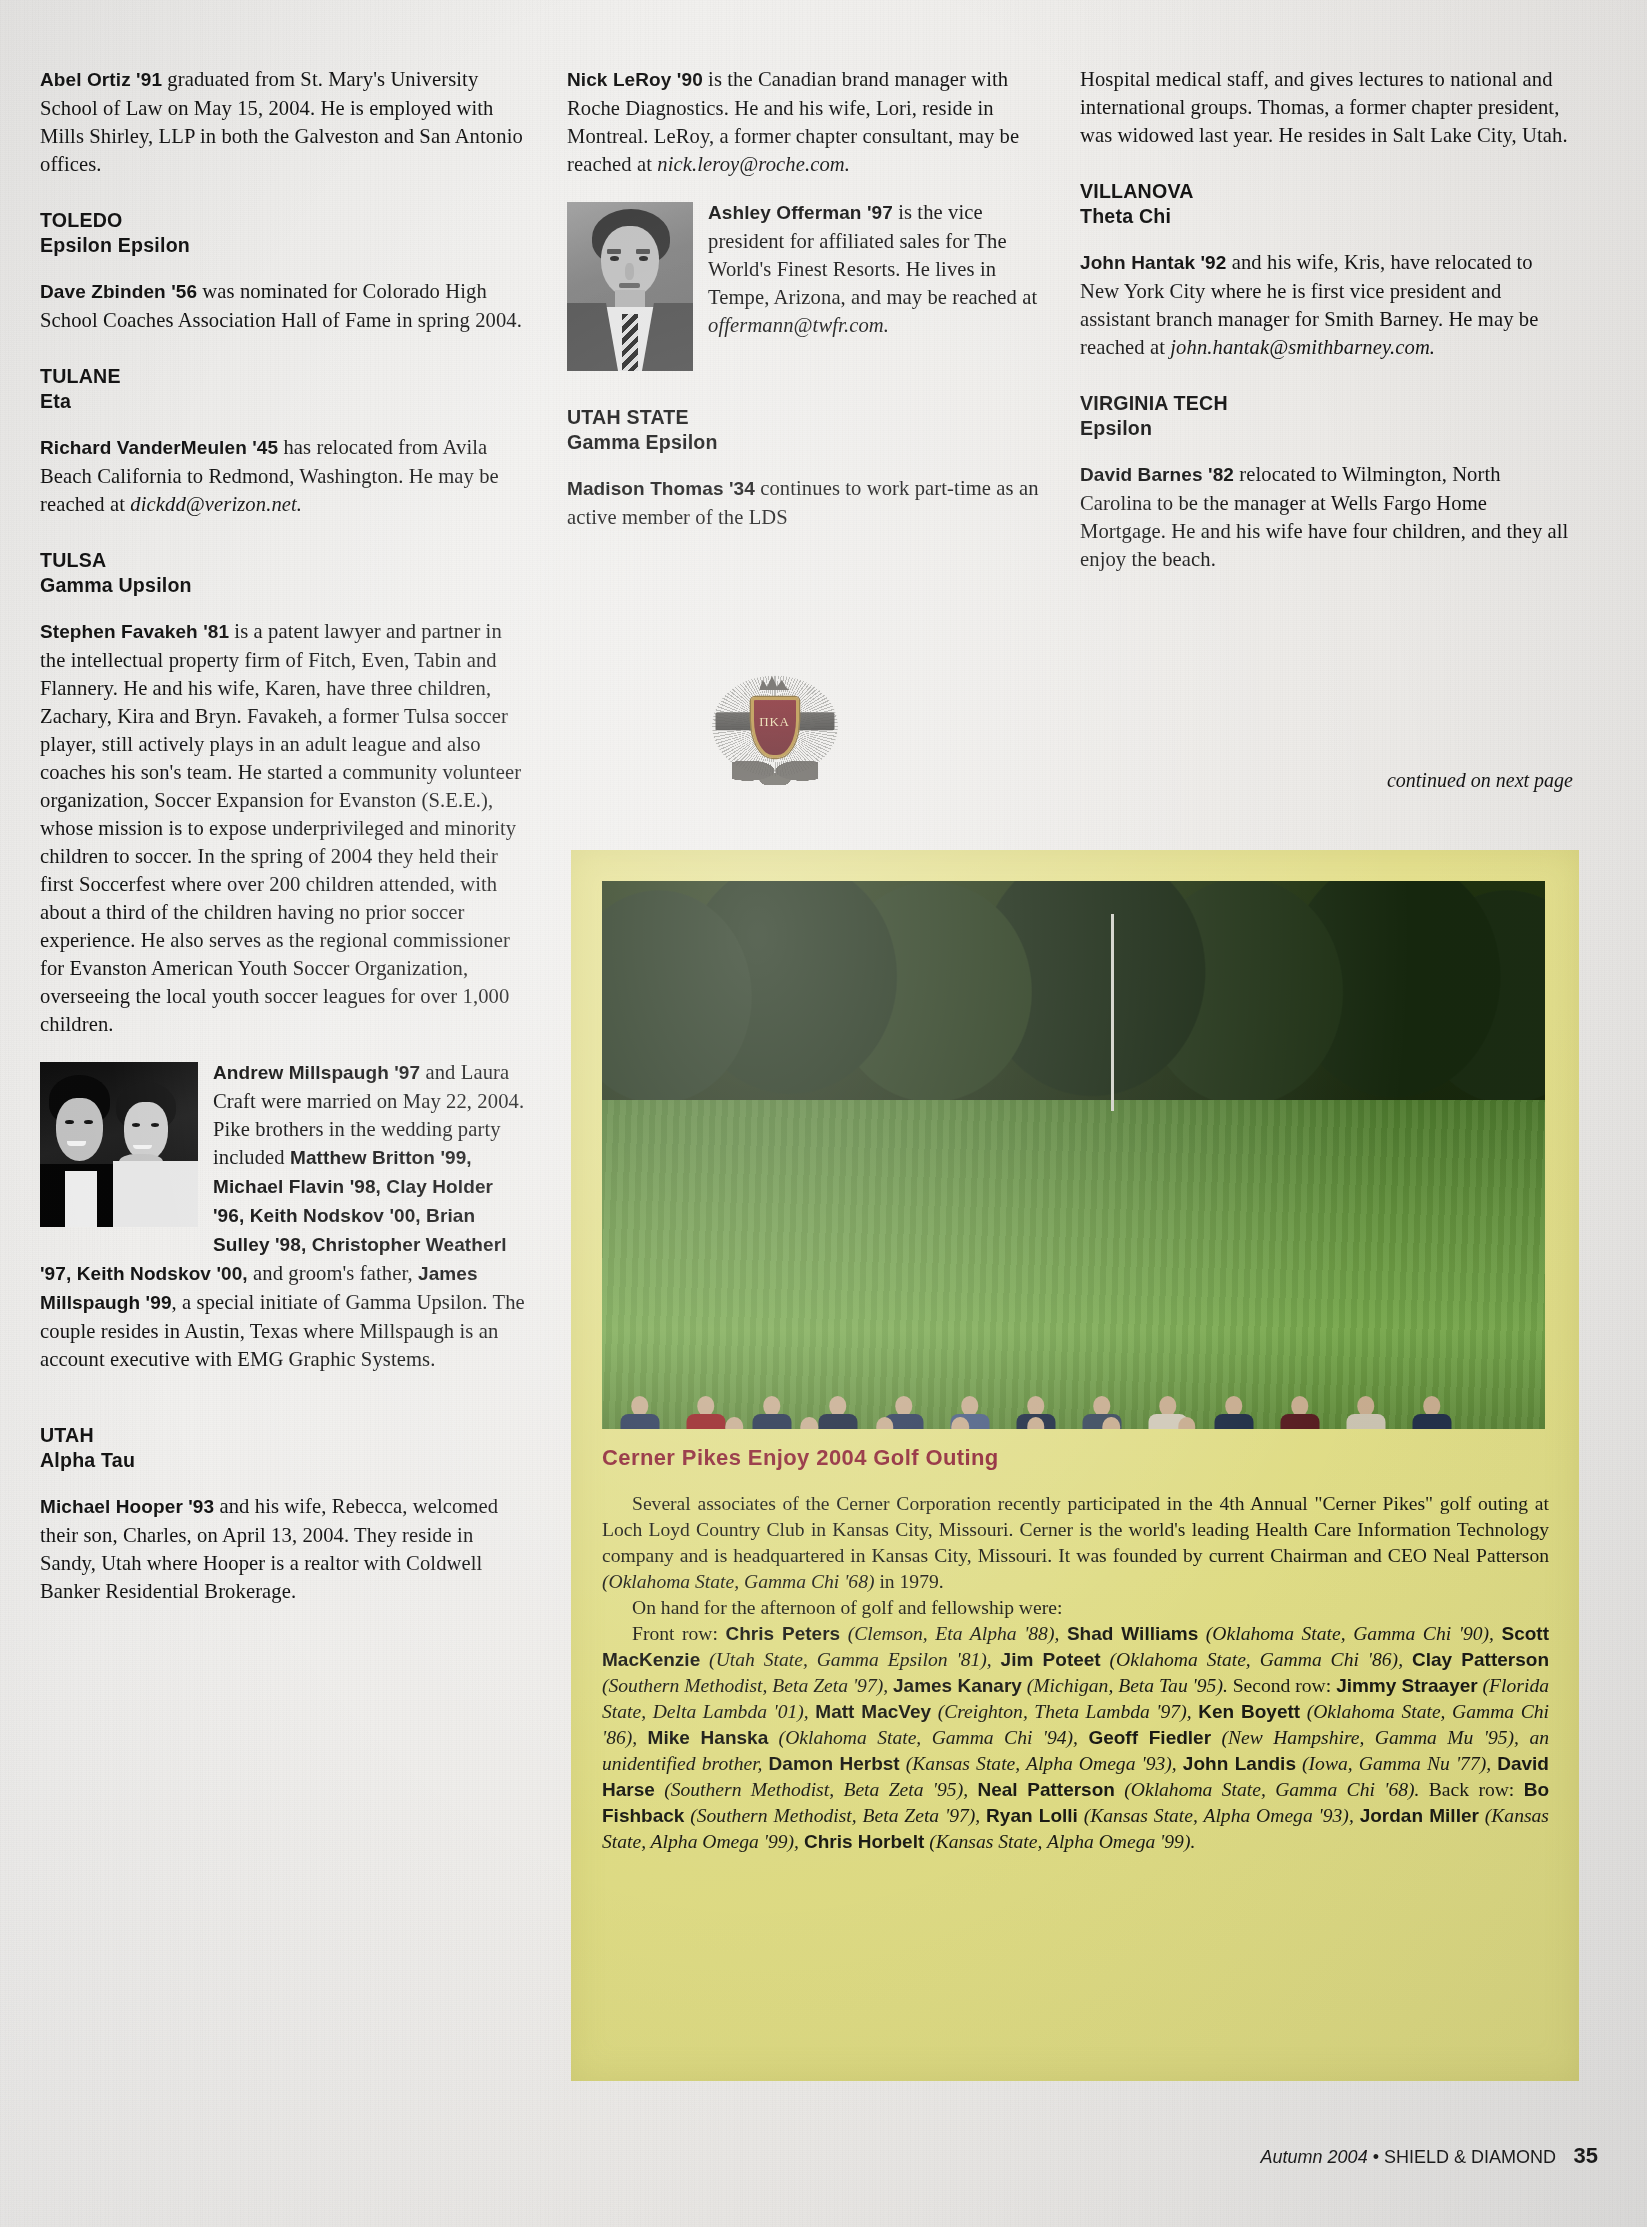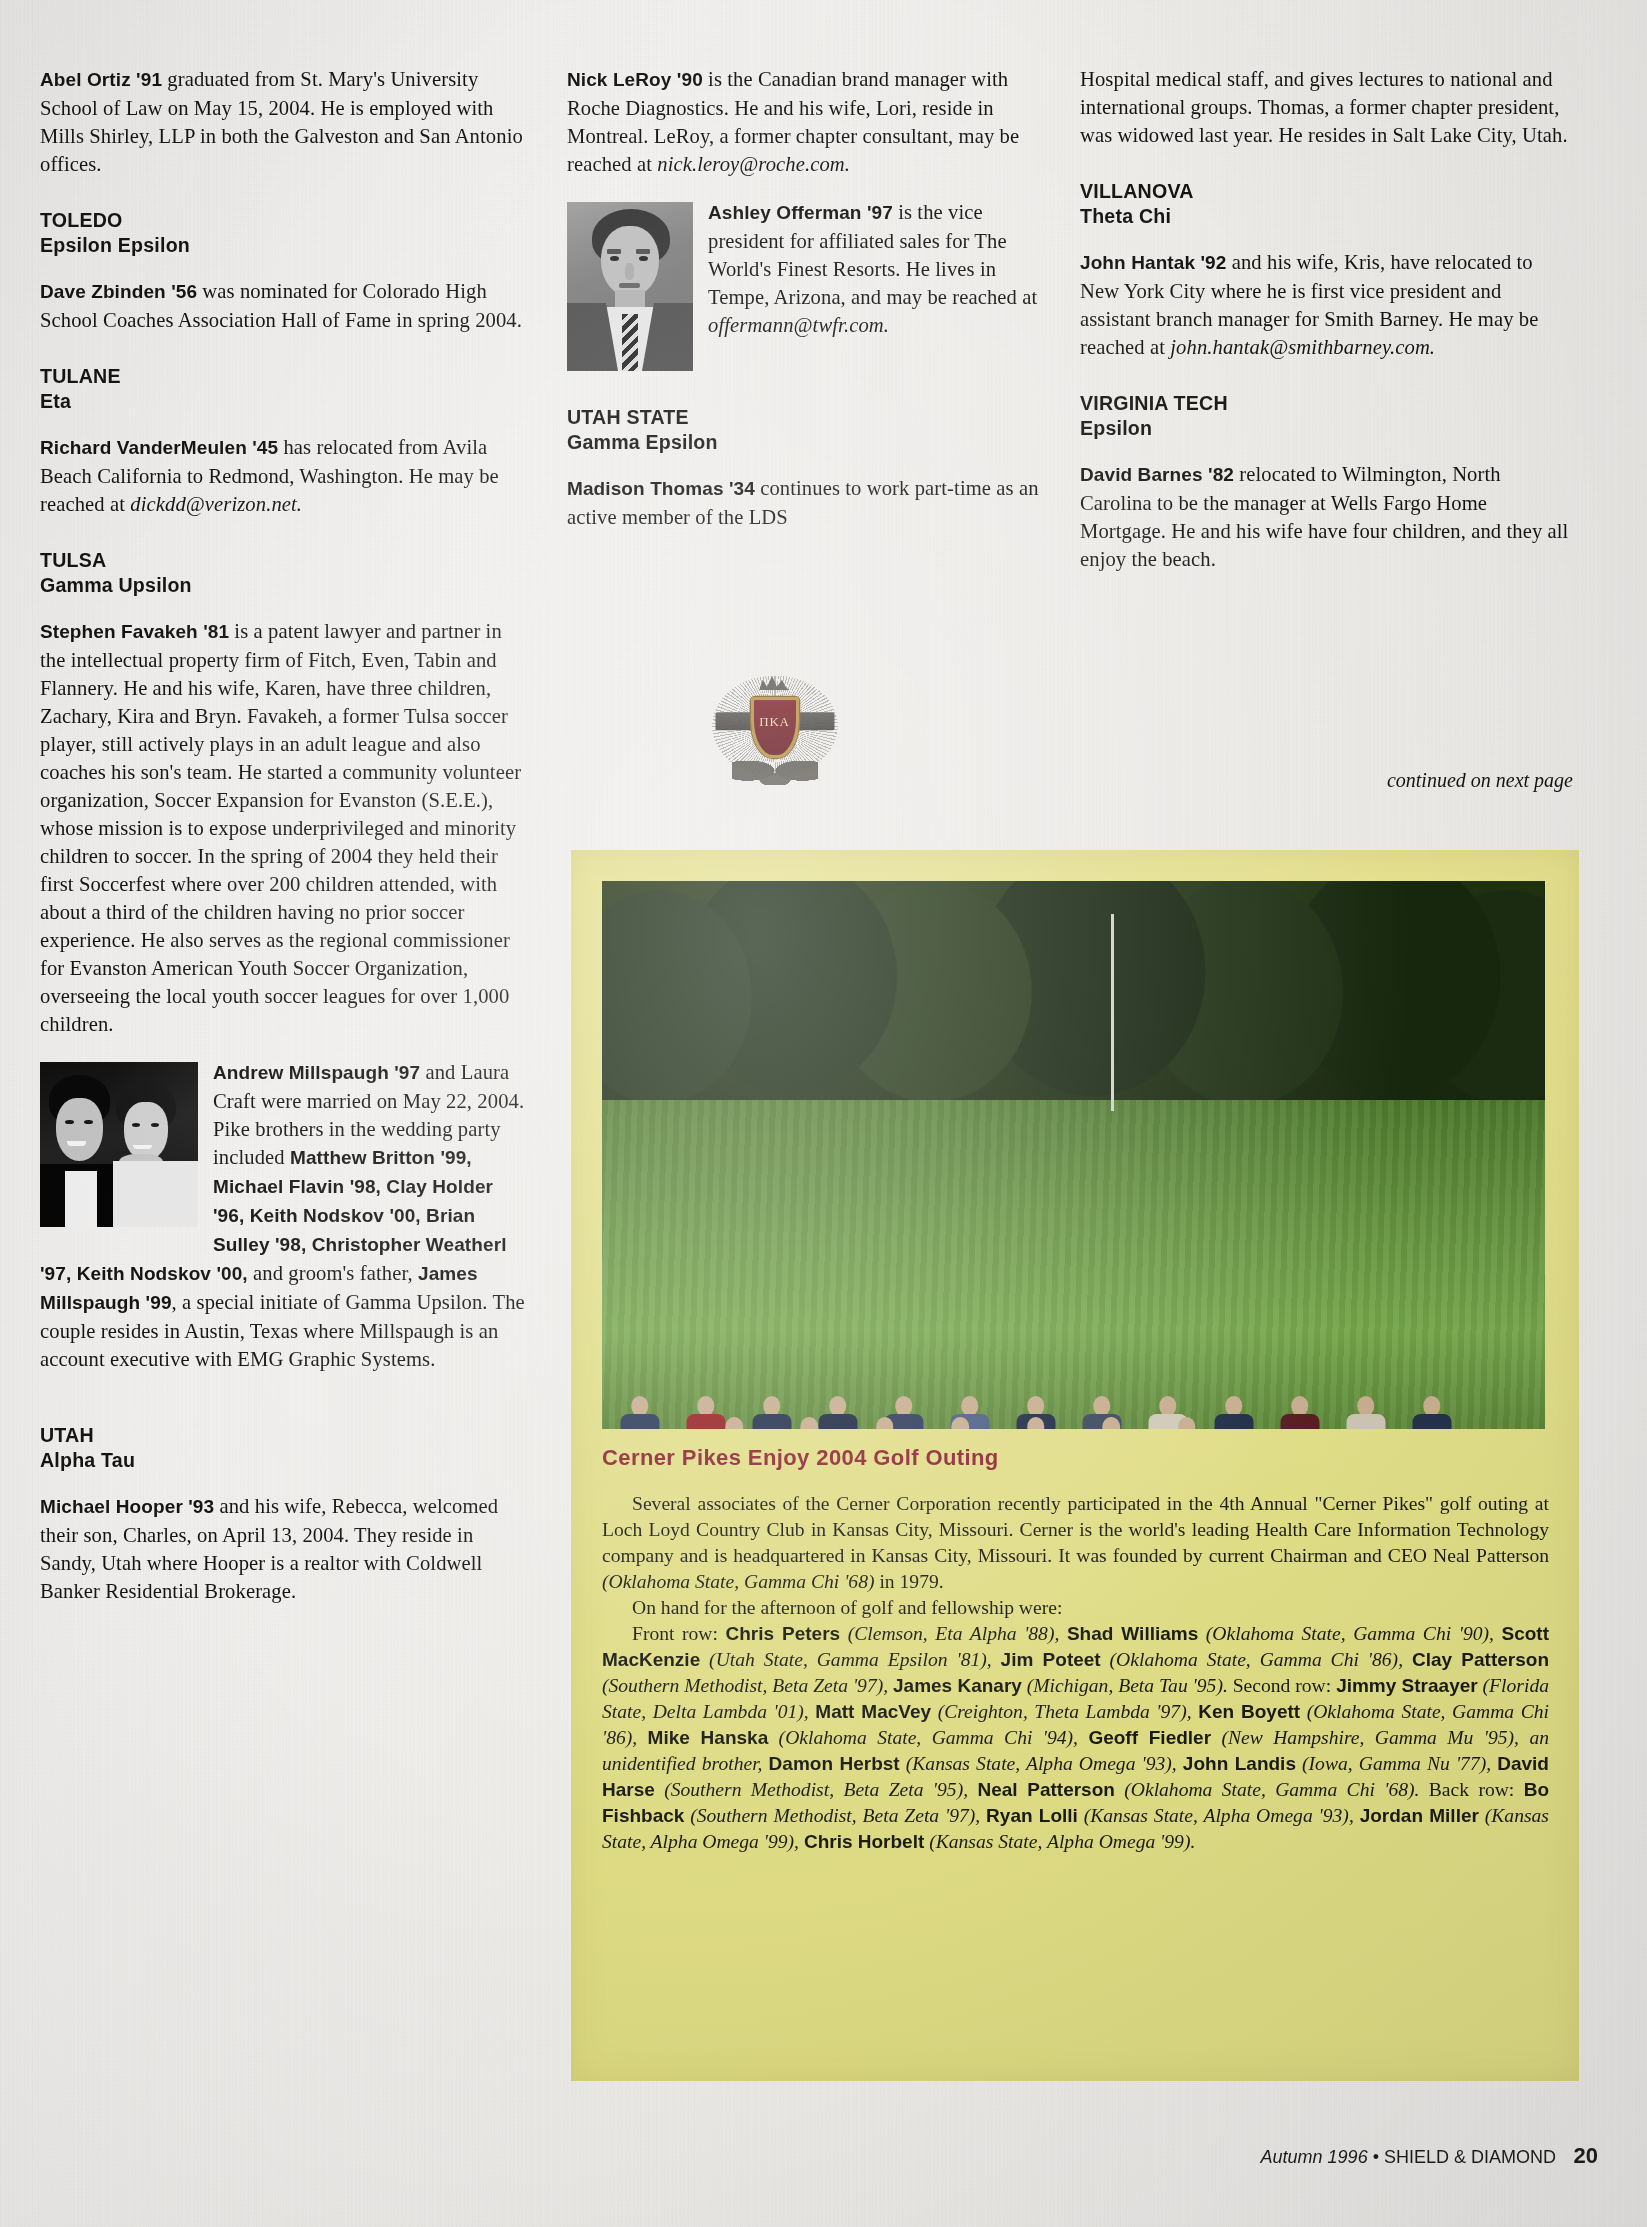--- a/index.html
+++ b/index.html
@@ -432,18 +432,18 @@
   <div class="article">
     <p><span>Several associates of the Cerner Corporation recently participated in the 4th Annual "Cerner Pikes" golf outing at Loch Loyd Country Club in Kansas City, Missouri. Cerner is the world's leading Health Care Information Technology company and is headquartered in Kansas City, Missouri. It was founded by current Chairman and CEO Neal Patterson </span><span class="it">(Oklahoma State, Gamma Chi '68)</span><span> in 1979.</span></p>
     <p>On hand for the afternoon of golf and fellowship were:</p>
     <p><span>Front row: </span><span id="roster1"><span class="nm">Chris Peters</span><span class="it"> (Clemson, Eta Alpha '88), </span><span class="nm">Shad Williams</span><span class="it"> (Oklahoma State, Gamma Chi '90), </span><span class="nm">Scott MacKenzie</span><span class="it"> (Utah State, Gamma Epsilon '81), </span><span class="nm">Jim Poteet</span><span class="it"> (Oklahoma State, Gamma Chi '86), </span><span class="nm">Clay Patterson</span><span class="it"> (Southern Methodist, Beta Zeta '97), </span><span class="nm">James Kanary</span><span class="it"> (Michigan, Beta Tau '95). </span></span><span>Second row: </span><span id="roster2"><span class="nm">Jimmy Straayer</span><span class="it"> (Florida State, Delta Lambda '01), </span><span class="nm">Matt MacVey</span><span class="it"> (Creighton, Theta Lambda '97), </span><span class="nm">Ken Boyett</span><span class="it"> (Oklahoma State, Gamma Chi '86), </span><span class="nm">Mike Hanska</span><span class="it"> (Oklahoma State, Gamma Chi '94), </span><span class="nm">Geoff Fiedler</span><span class="it"> (New Hampshire, Gamma Mu '95), an unidentified brother, </span><span class="nm">Damon Herbst</span><span class="it"> (Kansas State, Alpha Omega '93), </span><span class="nm">John Landis</span><span class="it"> (Iowa, Gamma Nu '77), </span><span class="nm">David Harse</span><span class="it"> (Southern Methodist, Beta Zeta '95), </span><span class="nm">Neal Patterson</span><span class="it"> (Oklahoma State, Gamma Chi '68). </span></span><span>Back row: </span><span id="roster3"><span class="nm">Bo Fishback</span><span class="it"> (Southern Methodist, Beta Zeta '97), </span><span class="nm">Ryan Lolli</span><span class="it"> (Kansas State, Alpha Omega '93), </span><span class="nm">Jordan Miller</span><span class="it"> (Kansas State, Alpha Omega '99), </span><span class="nm">Chris Horbelt</span><span class="it"> (Kansas State, Alpha Omega '99).</span></span></p>
   </div>
 </div>
 
 <div class="vign"></div>
 
 <div class="footer">
-  <span><span class="f-italic">Autumn 1996</span>
+  <span><span class="f-italic">Autumn 2004</span>
     <span>•</span>
     <span>SHIELD &amp; DIAMOND</span></span>
-  <span class="f-page">20</span>
+  <span class="f-page">35</span>
 </div>
 
 
 </body></html>

